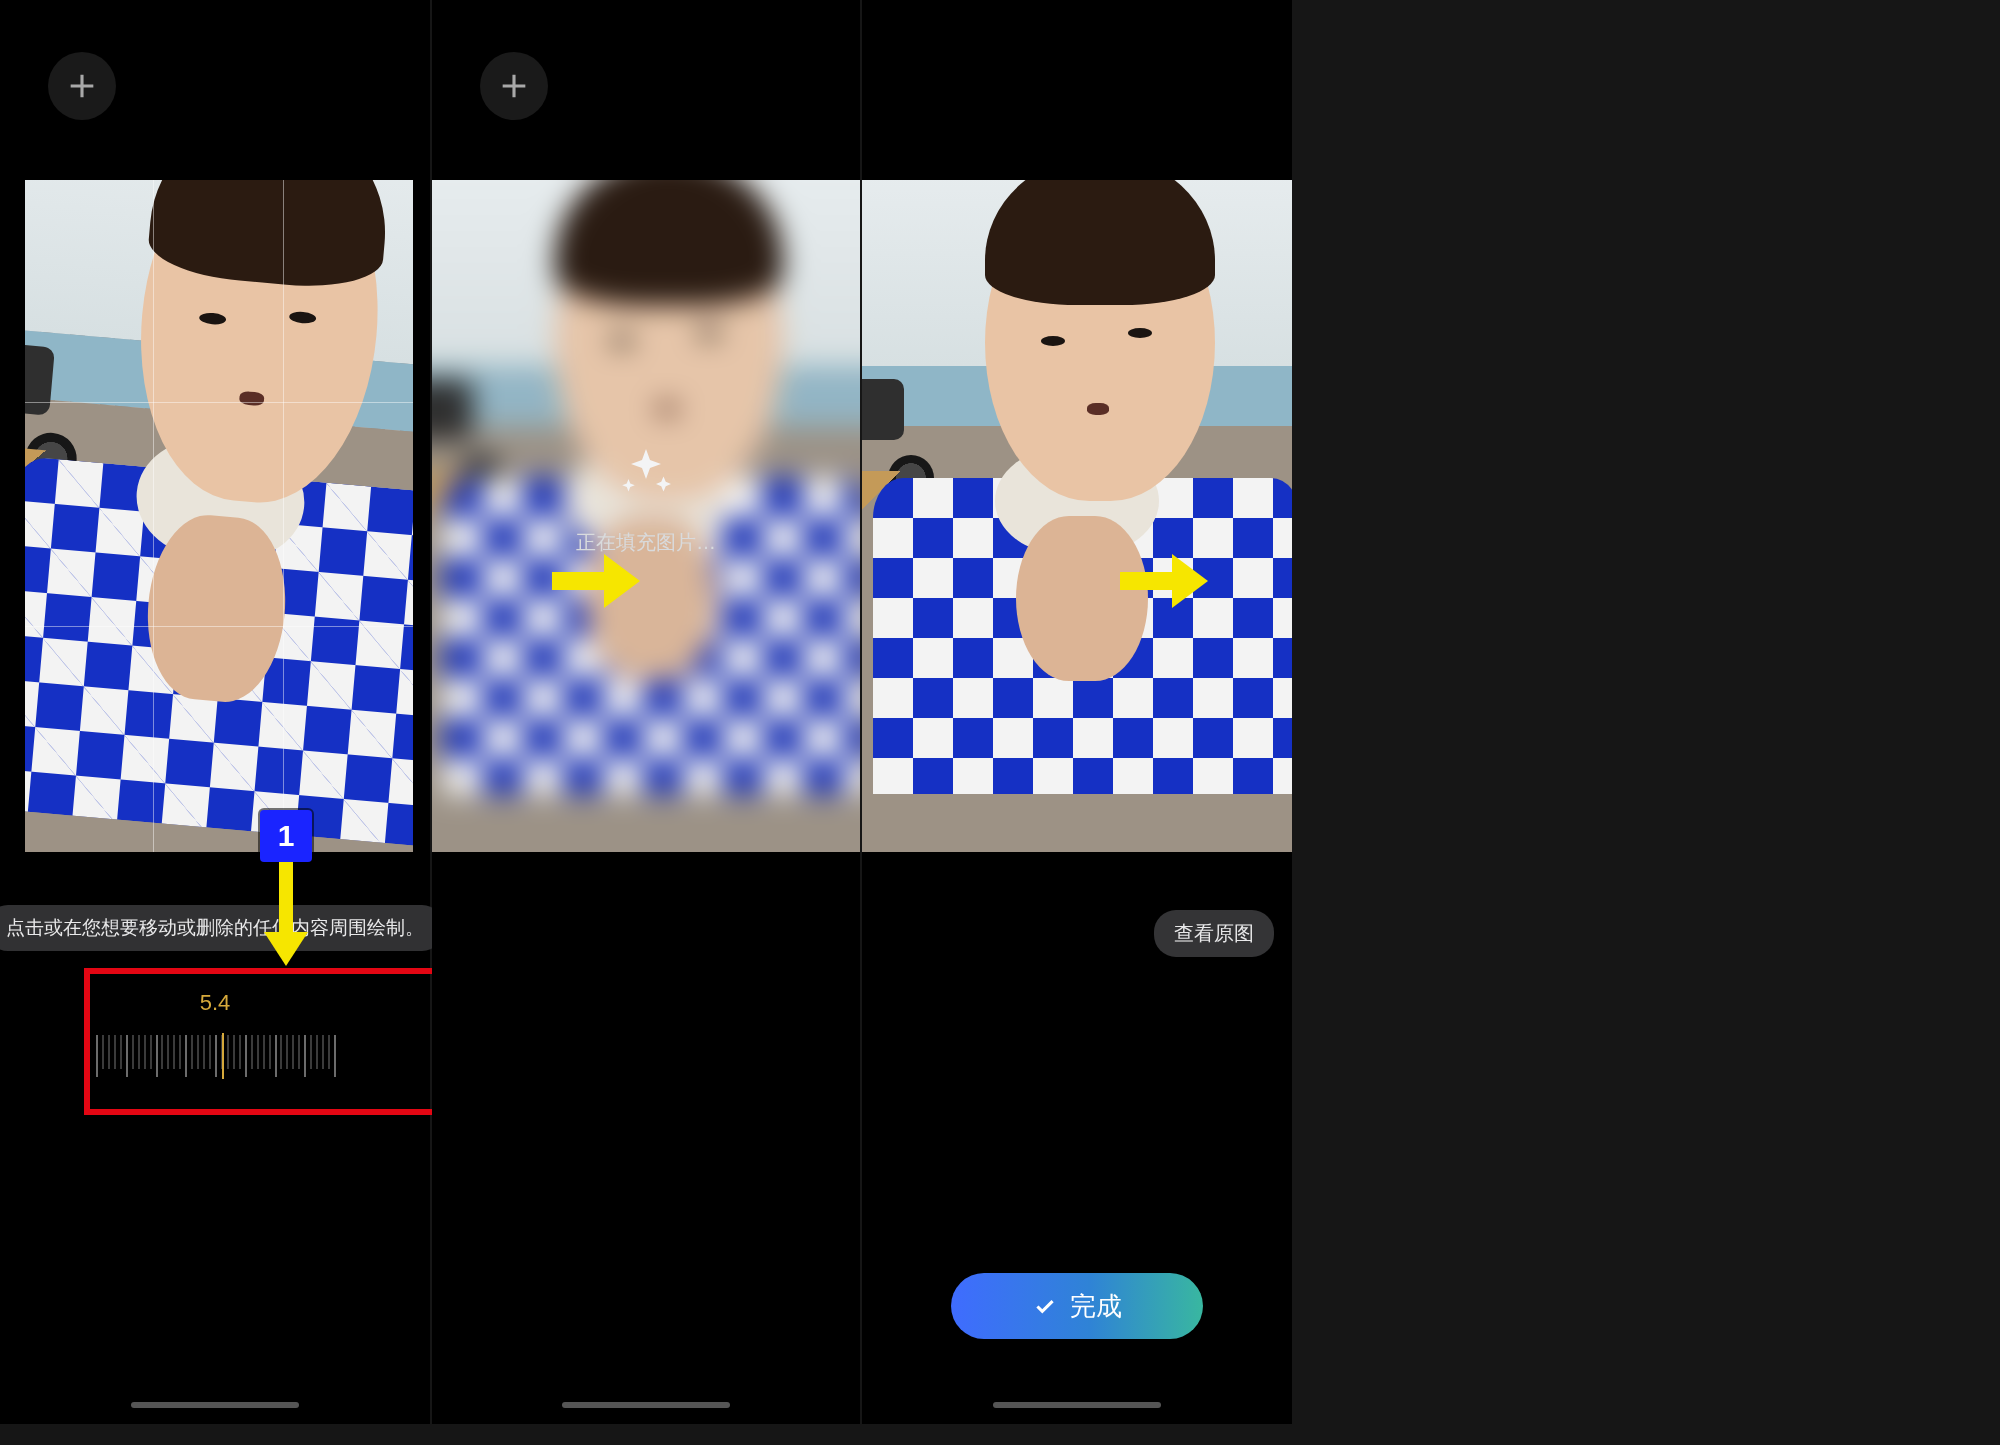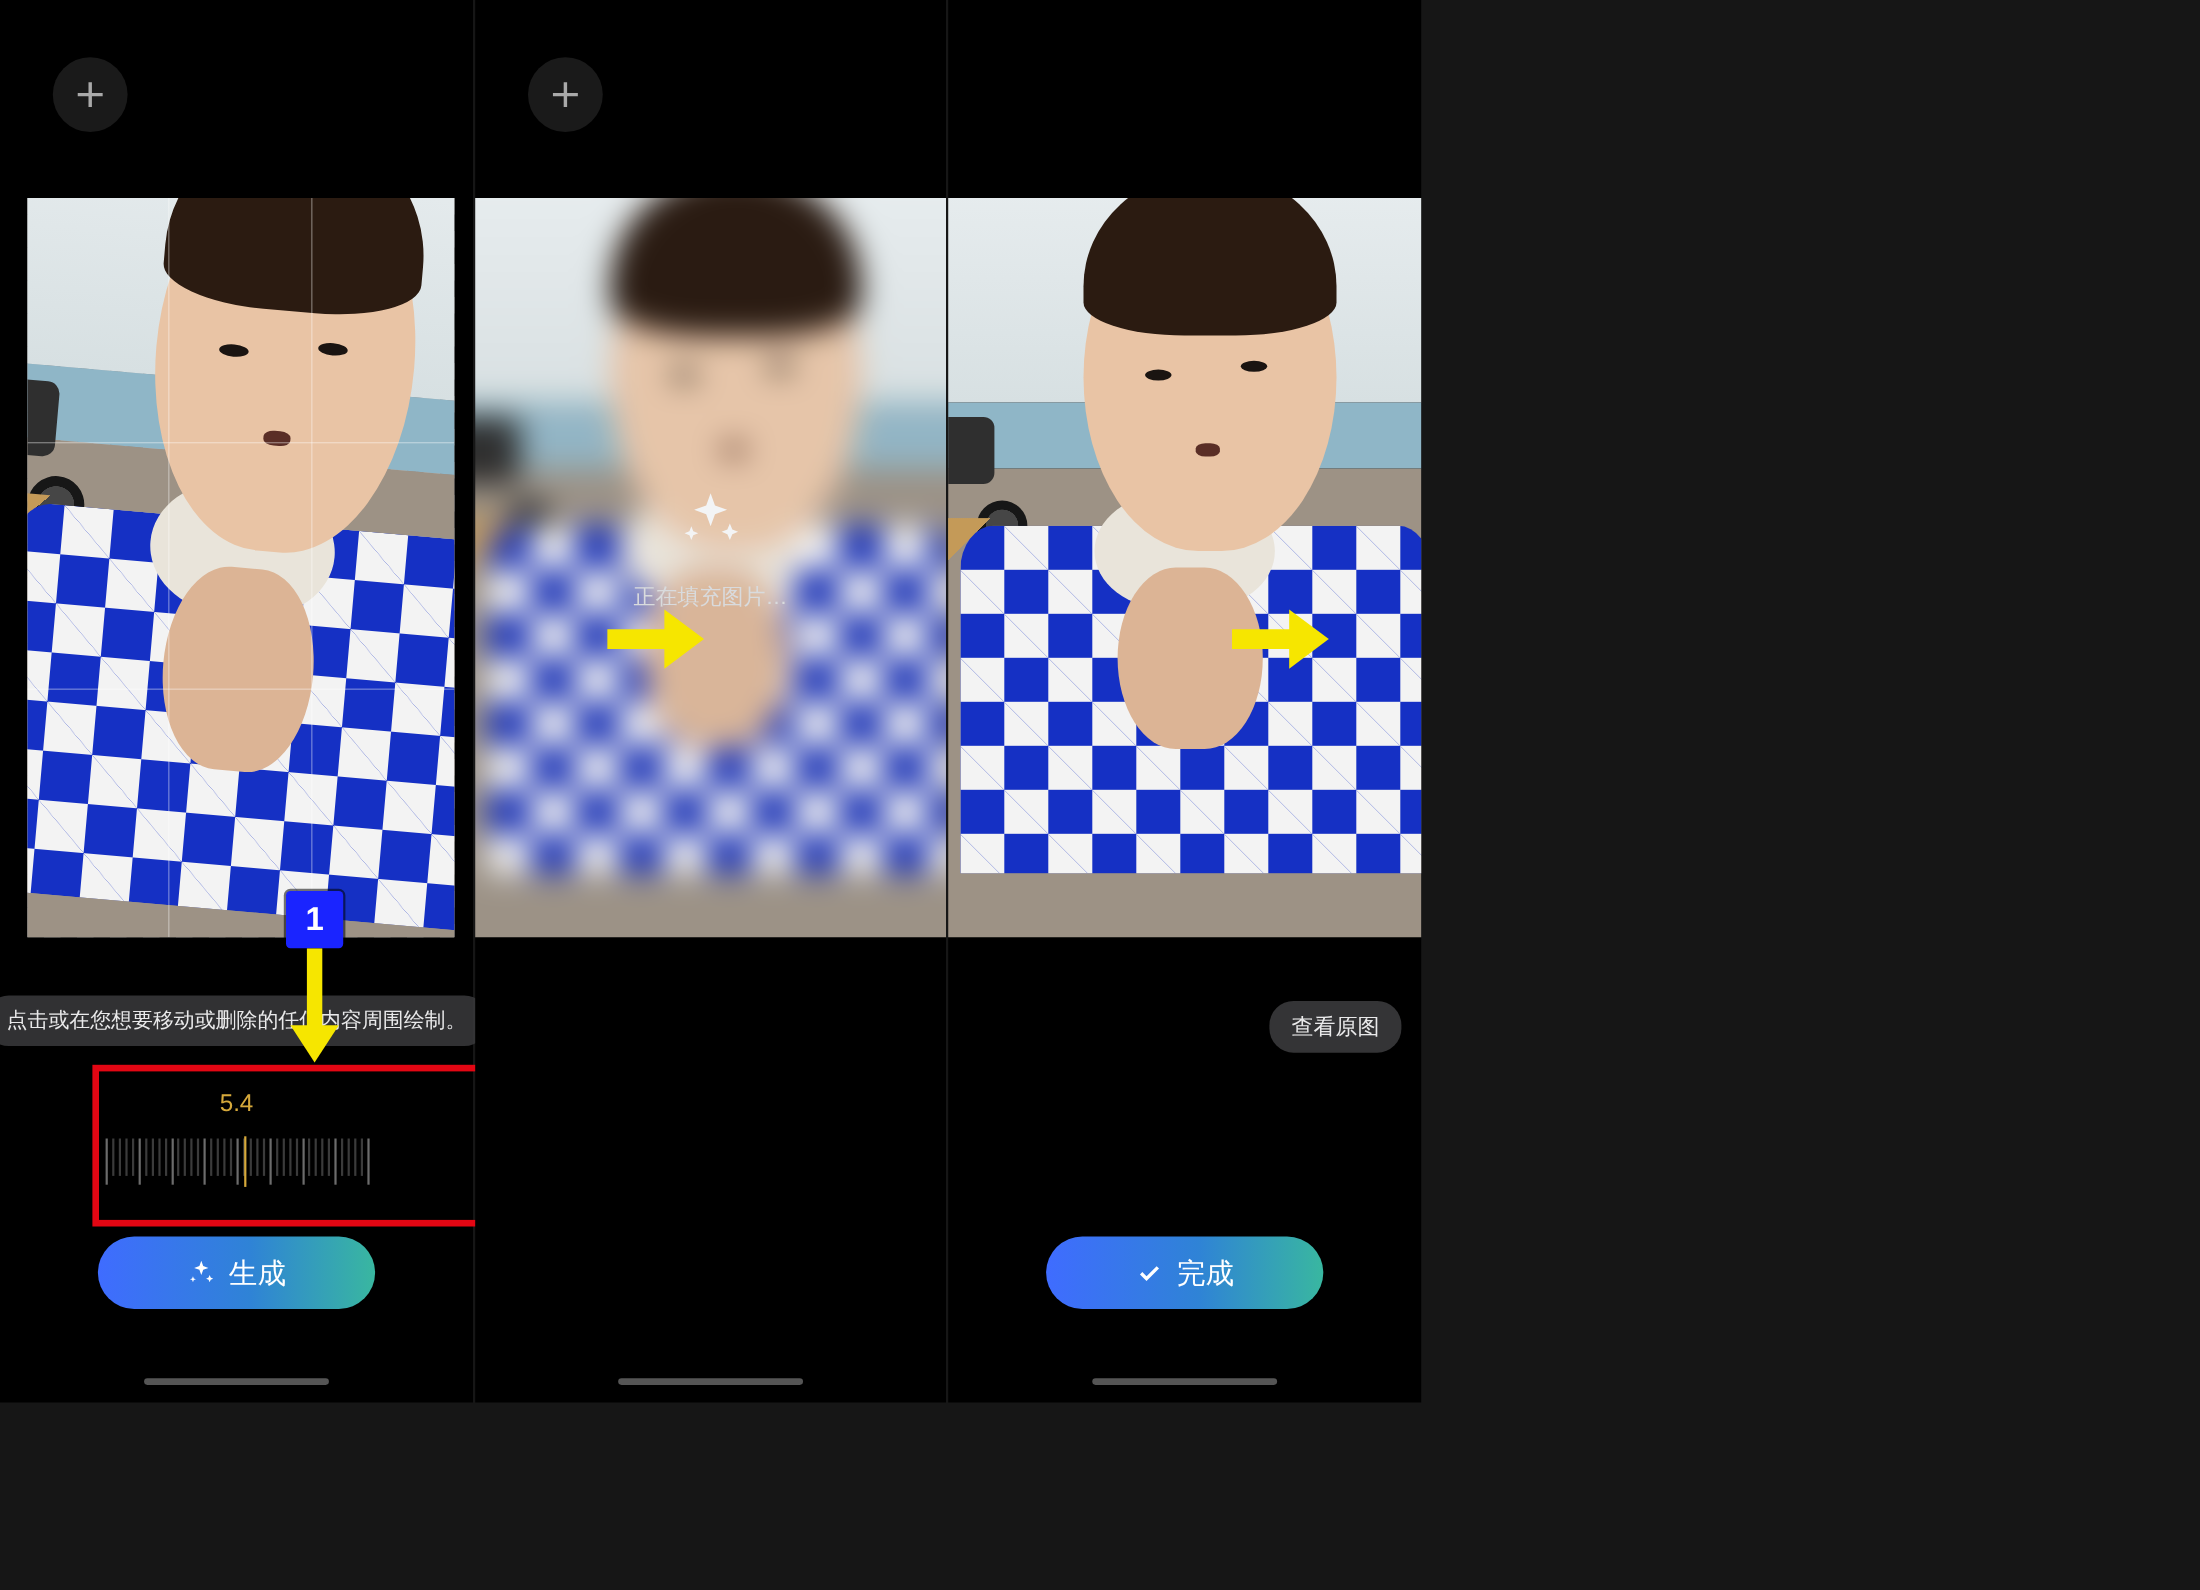--- a/index.html
+++ b/index.html
@@ -1,19 +1,19 @@
 <!DOCTYPE html>
 <html><head>
 <meta charset="utf-8">
 <style>
   html,body{margin:0;padding:0;background:#161616;width:2000px;height:1445px;overflow:hidden;font-family:-apple-system,"Helvetica Neue",Arial,sans-serif;}
   .stage{position:relative;width:2000px;height:1445px;}
 
   
-  .panel{position:absolute;top:0;height:1275px;background:#000;}
+  .panel{position:absolute;top:0;height:1424px;background:#000;}
   .p1{left:0;   width:430px;}
   .p2{left:432px;width:428px;}
   .p3{left:862px;width:430px;}
 
   
   .add-btn{position:absolute;top:52px;left:48px;width:68px;height:68px;border-radius:50%;
            background:rgba(255,255,255,0.10);display:flex;align-items:center;justify-content:center;}
   .add-btn svg{width:34px;height:34px;stroke:#a9a9a9;stroke-width:2.2;fill:none;}
 
   
@@ -181,26 +181,20 @@
         <div class="tick" style="left: 85%;"></div>
         <div class="tick major" style="left: 87.5%;"></div>
         <div class="tick" style="left: 90%;"></div>
         <div class="tick" style="left: 92.5%;"></div>
         <div class="tick" style="left: 95%;"></div>
         <div class="tick" style="left: 97.5%;"></div>
         <div class="tick major" style="left: 100%;"></div>
         <div class="cursor"></div>
       </div>
 
-    <div class="pill">
-      <svg width="26" height="26" viewBox="0 0 24 24" fill="#fff">
-        <path d="M12 2l1.6 4.4L18 8l-4.4 1.6L12 14l-1.6-4.4L6 8l4.4-1.6L12 2zM19 14l.9 2.1L22 17l-2.1.9L19 20l-.9-2.1L16 17l2.1-.9L19 14zM5 15l.7 1.8L7.5 17.5l-1.8.7L5 20l-.7-1.8L2.5 17.5l1.8-.7L5 15z"></path>
-      </svg>
-      <span>生成</span>
-    </div>
 
     <div class="home-ind"></div>
   </div>
 
   <div class="anno-box"></div>
   <div class="step-badge" style="left:260px;top:810px">1</div>
   <div class="arrow-down" style="left:256px;top:862px">
     <svg width="60" height="110" viewBox="0 0 60 110">
       <path d="M30 0 V78" stroke="#f6e600" stroke-width="14" fill="none"></path>
       <path d="M8 70 L30 104 L52 70 Z" fill="#f6e600"></path>

